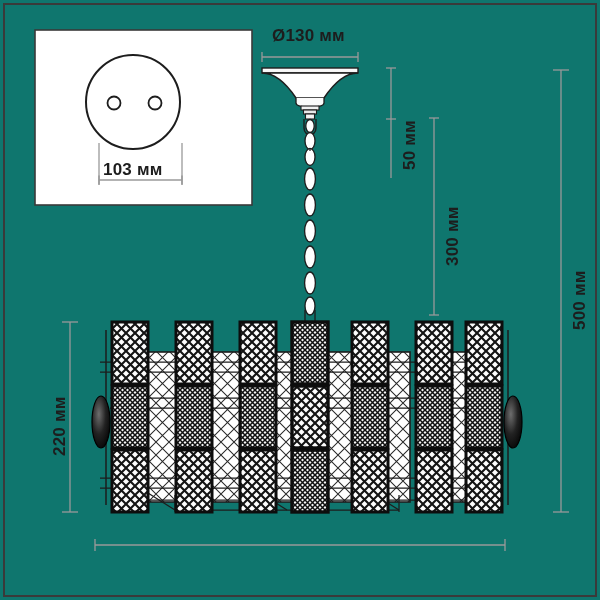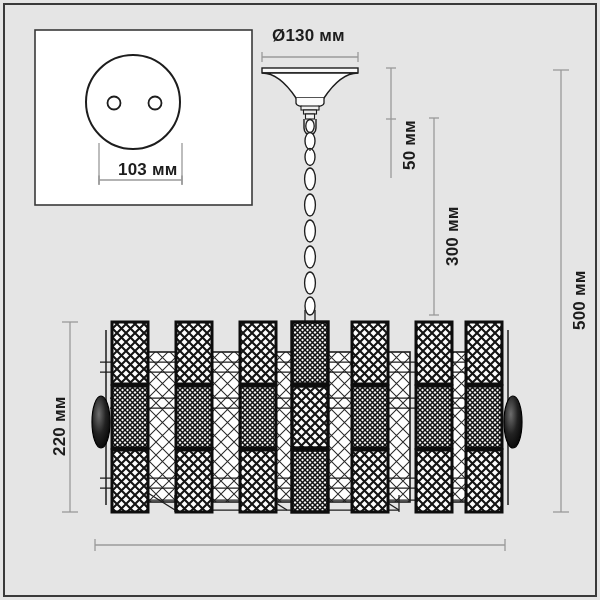--- a/index.html
+++ b/index.html
@@ -4,21 +4,21 @@
 <style>
   html, body {
     margin: 0;
     padding: 0;
     background: #ffffff;
   }
   #sheet {
     position: relative;
     width: 600px;
     height: 600px;
-    background: #e5e5e5;
+    background: #0f766e;
     font-family: "Liberation Sans", sans-serif;
     overflow: hidden;
   }
   #border-frame {
     position: absolute;
     left: 3px;
     top: 3px;
     width: 594px;
     height: 594px;
     border: 2px solid #3a3a3a;
@@ -259,15 +259,15 @@
 
   <div class="dim-label vert" style="left:400px; top:170px;">50 мм</div>
 
   <div class="dim-label vert" style="left:443px; top:266px;">300 мм</div>
 
   <div class="dim-label vert" style="left:570px; top:330px;">500 мм</div>
 
   <div class="dim-label vert" style="left:50px; top:456px;">220 мм</div>
 
 
-  <div class="dim-label" style="left:103px; top:160px;margin-left:15px;">103 мм</div>
+  <div class="dim-label" style="left:103px; top:160px;">103 мм</div>
 
 </div>
 
 </body></html>

